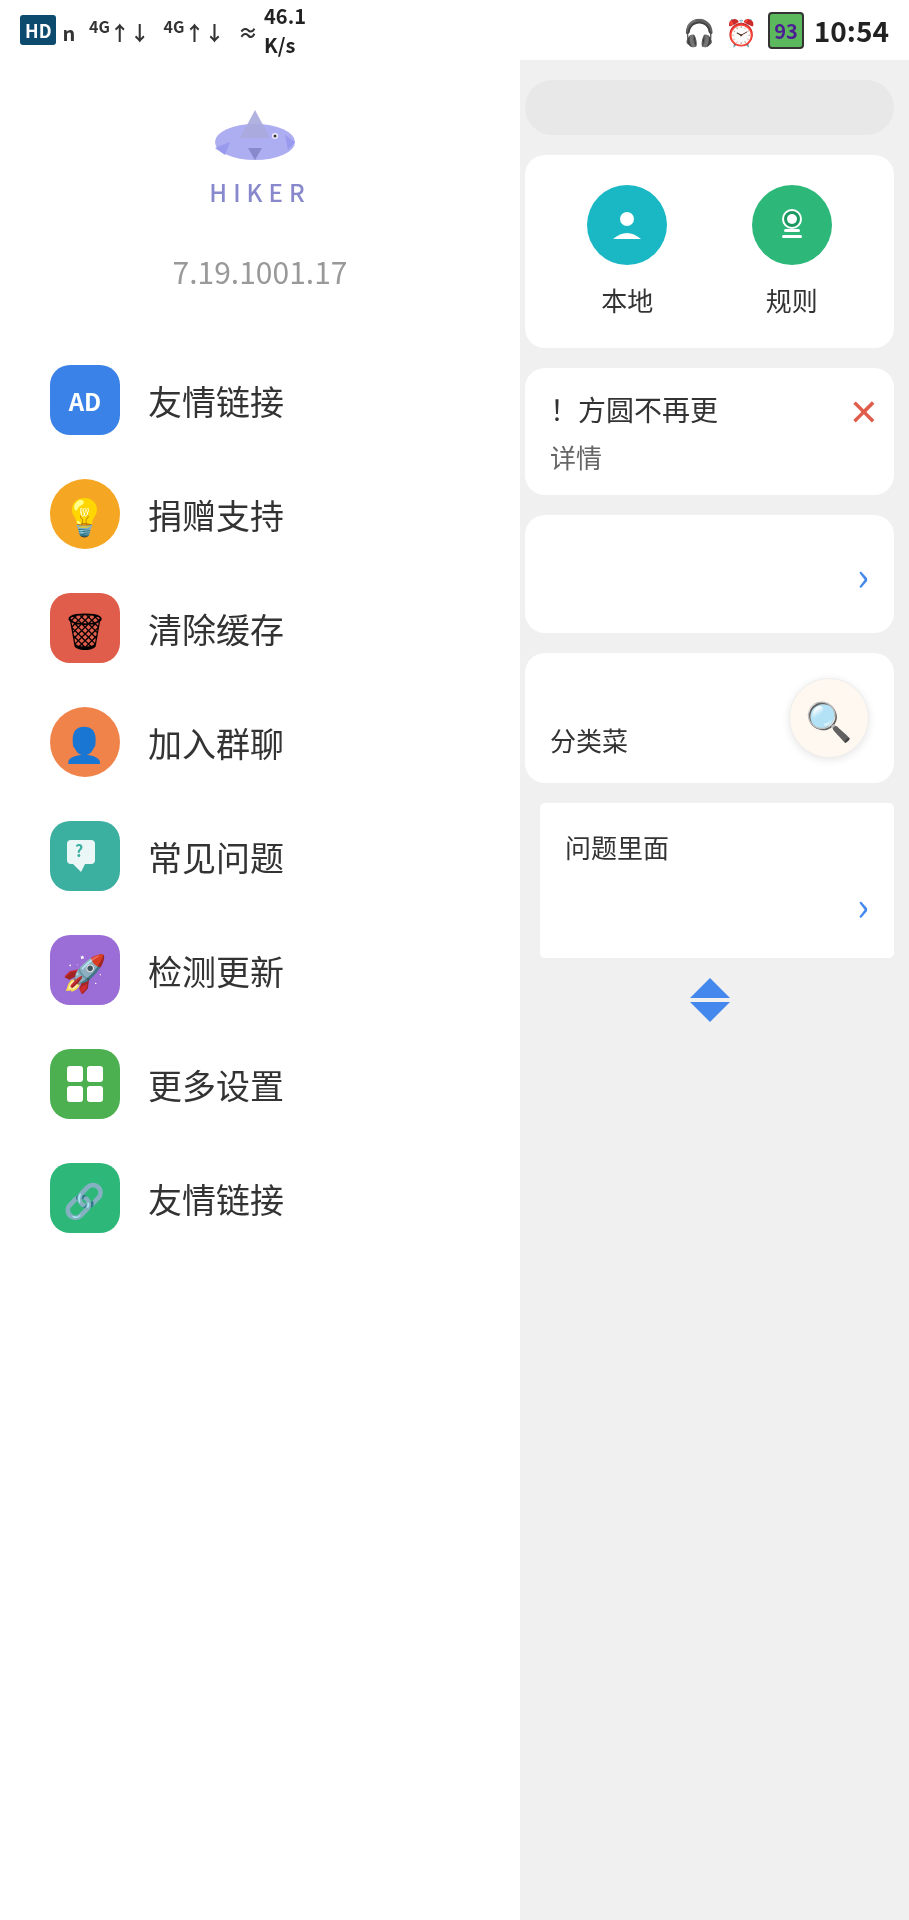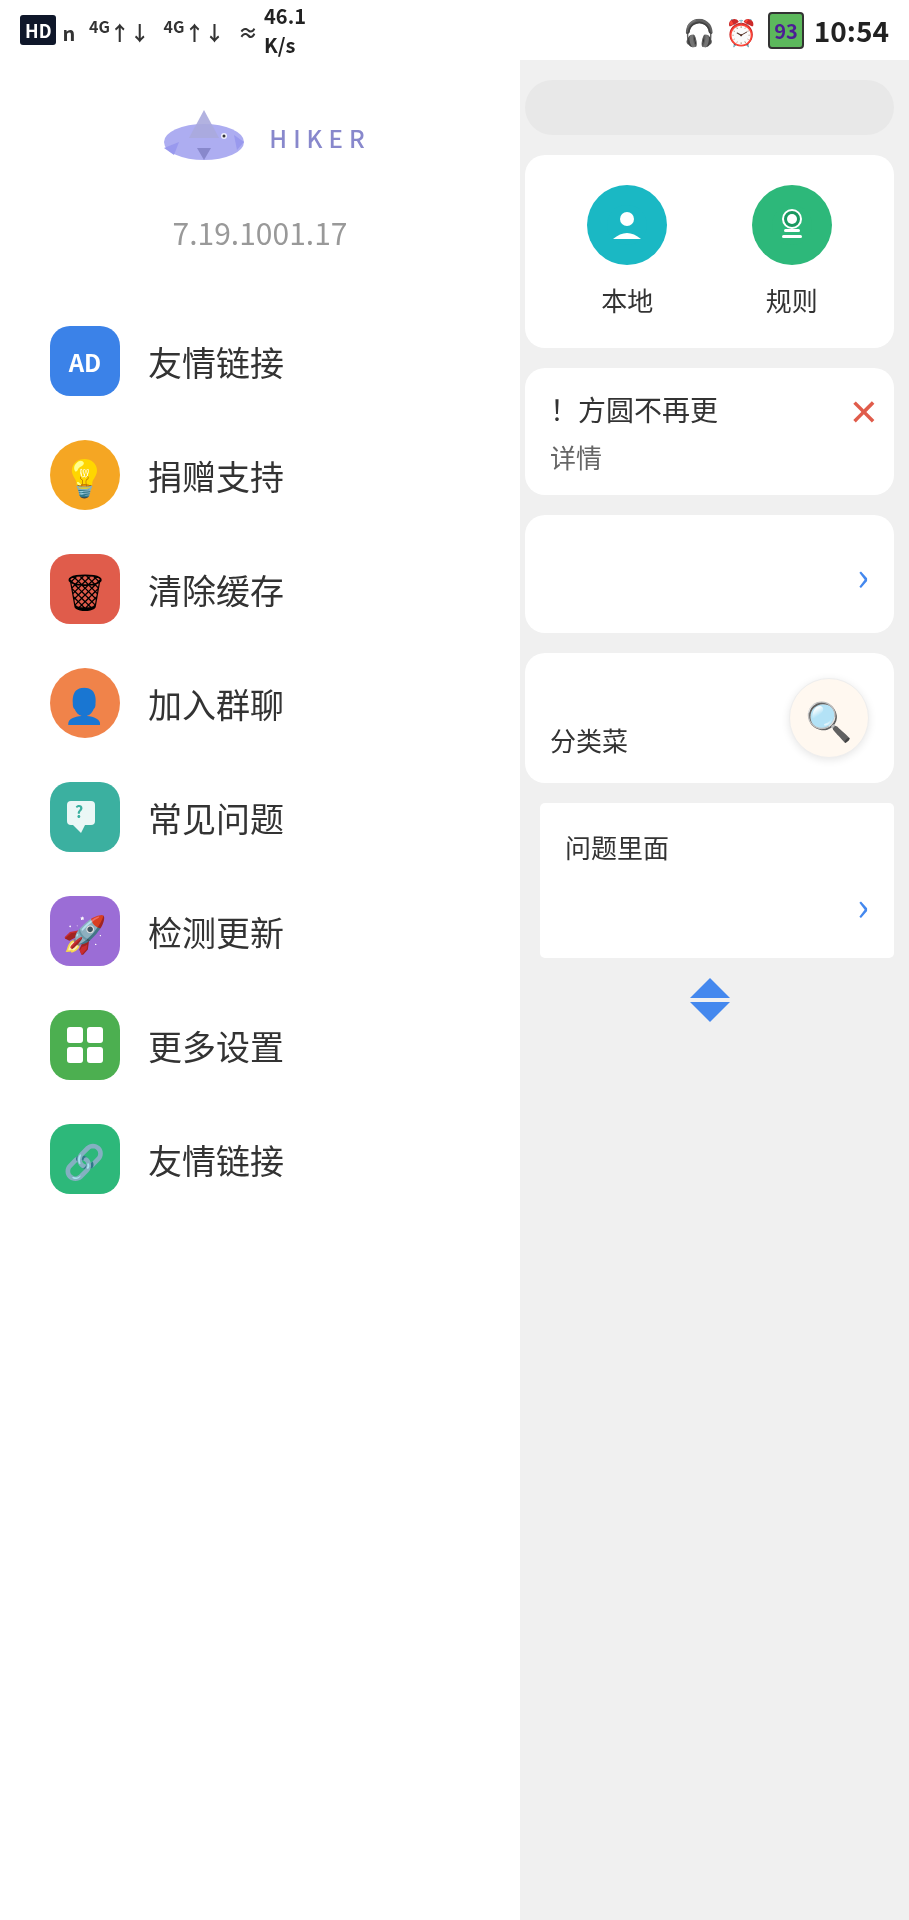--- a/index.html
+++ b/index.html
@@ -62,21 +62,21 @@
       background: #fff;
       z-index: 50;
       display: flex;
       flex-direction: column;
       align-items: center;
       padding-top: 40px;
     }
 
     .logo-container {
       display: flex;
-      flex-direction: row;
+      flex-direction: column;
       align-items: center;
       margin-bottom: 40px;
     }
     .logo-shark {
       width: 120px;
       height: 70px;
     }
     .logo-text {
       font-size: 24px;
       letter-spacing: 6px;
@@ -259,21 +259,21 @@
       font-size: 40px;
       text-align: right;
       margin-top: 10px;
     }
   </style>
 </head>
 <body>
 
 <div class="status-bar">
   <div class="status-left">
-    <span style="background:#0f172a;color:#fff;font-size:18px;padding:2px 5px;border-radius:3px;font-weight:bold;">HD</span>
+    <span style="background:#0c4a6e;color:#fff;font-size:18px;padding:2px 5px;border-radius:3px;font-weight:bold;">HD</span>
     <span style="font-size:20px;color:#333;text-align:right;">n &nbsp; <sup style="font-size:16px;">4G</sup>↑↓ &nbsp; <sup style="font-size:16px;">4G</sup>↑↓ &nbsp; ≈</span>
     <span style="font-size:20px;">46.1<br>K/s</span>
   </div>
   <div class="status-right">
     <span style="font-size:26px;">🎧</span>
     <span style="font-size:26px;">⏰</span>
     <span class="battery-box">93</span>
     <span style="font-size:28px;font-weight:600;color:#222;">10:54</span>
   </div>
 </div>

